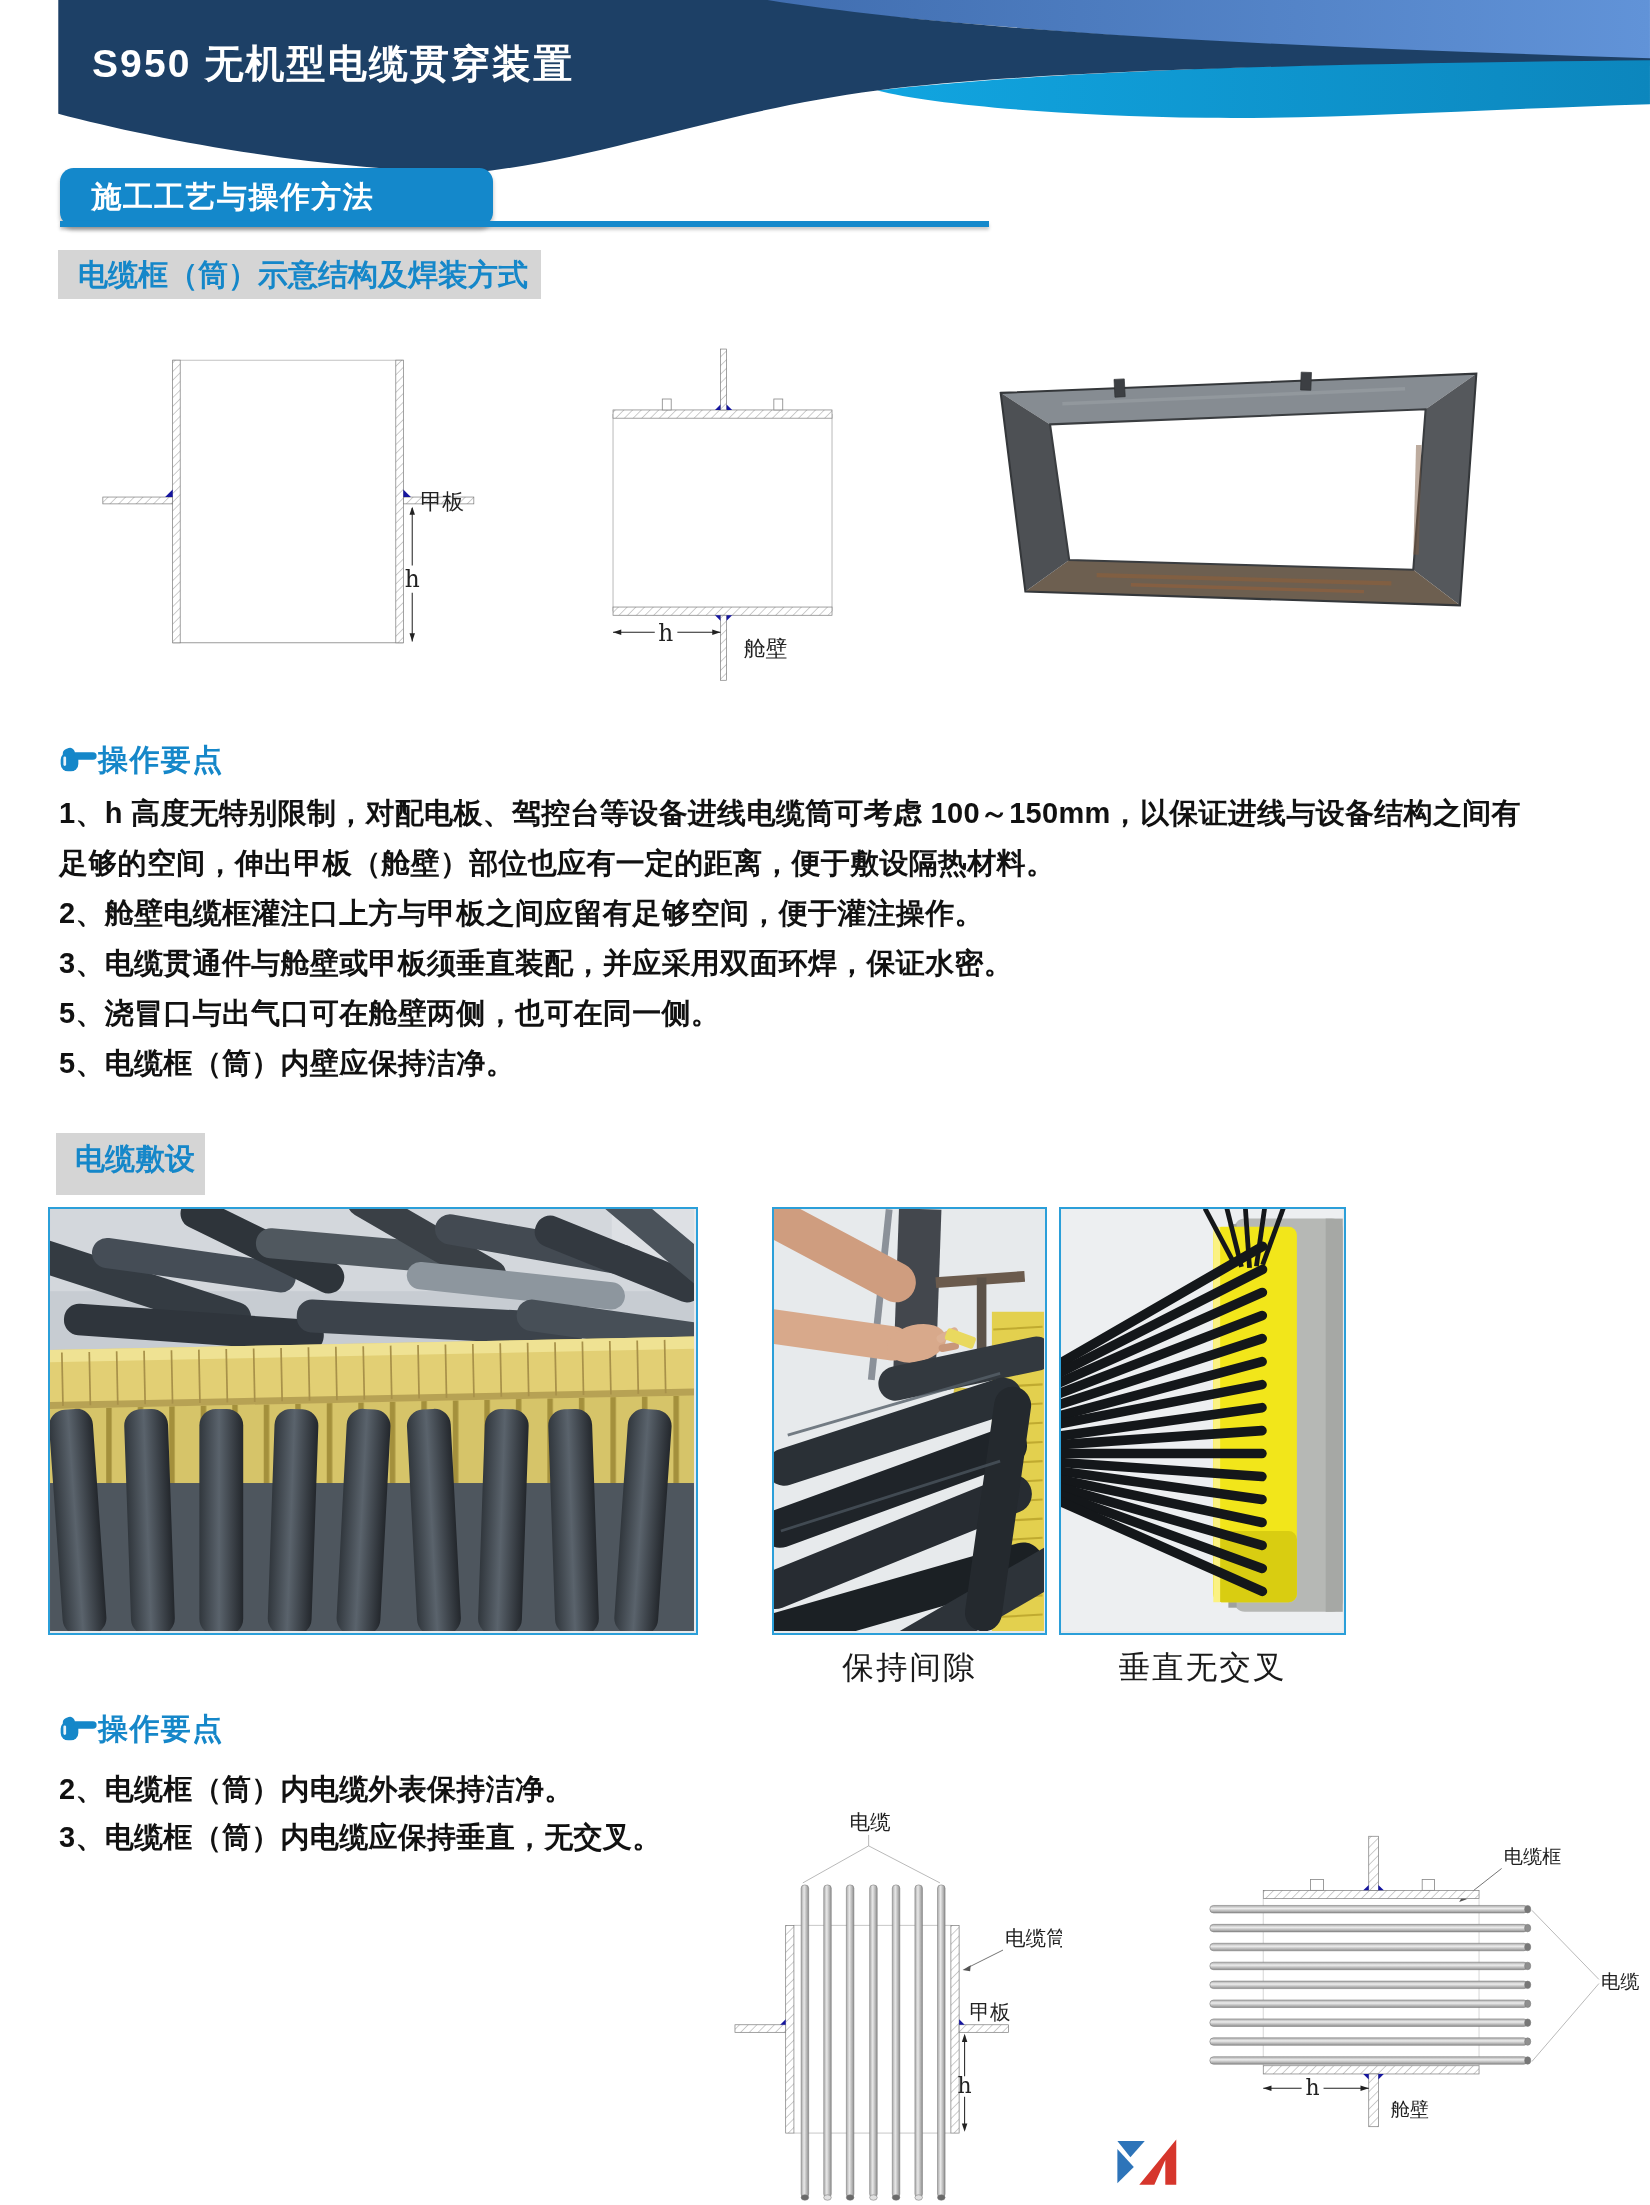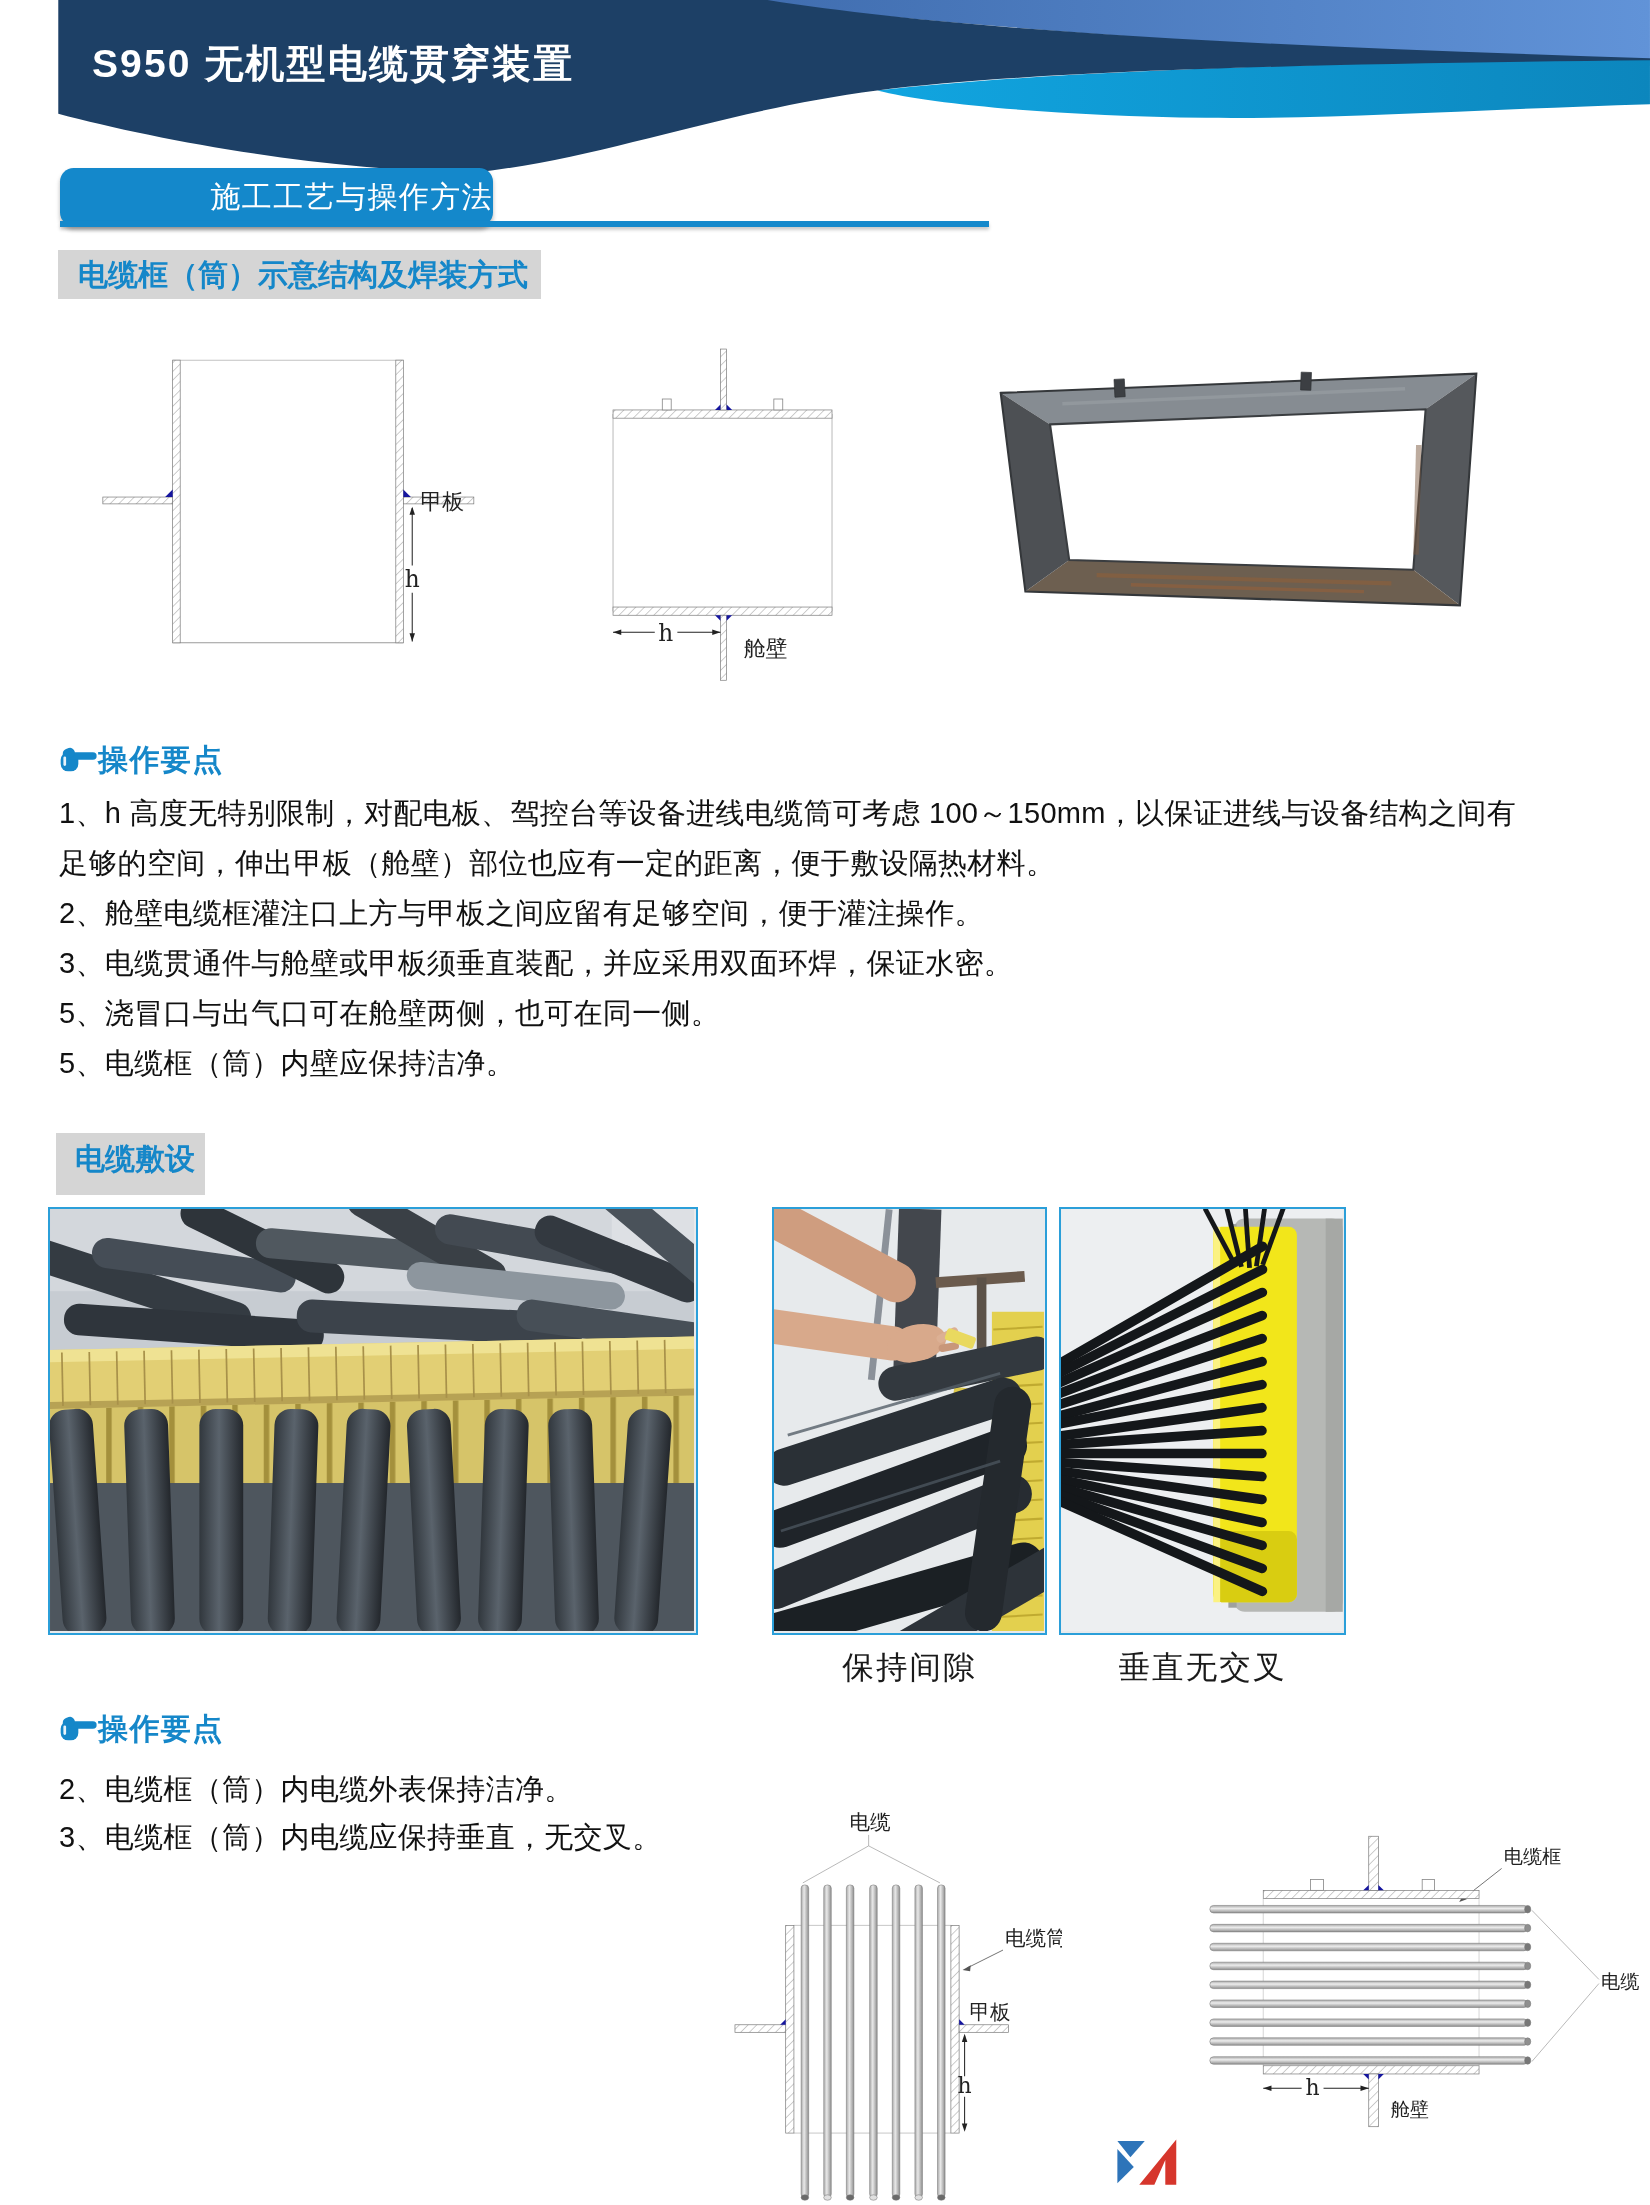--- a/index.html
+++ b/index.html
@@ -4,31 +4,31 @@
 <style>
   html,body{margin:0;padding:0;background:#fff;}
   .page{position:relative;width:1650px;height:2205px;background:#fff;overflow:hidden;
         font-family:"Liberation Sans","DejaVu Sans",sans-serif;}
   .abs{position:absolute;}
   
   .hdr-title{position:absolute;left:92px;top:37px;font-size:39px;font-weight:bold;color:#fff;
              letter-spacing:2.1px;white-space:nowrap;}
   .sec-box{position:absolute;left:60px;top:168px;width:433px;height:58px;background:#1488cb;
            border-radius:13.7px;box-shadow:0 3.4px 4.1px rgba(0,0,0,.28);}
-  .sec-box span{display:block;padding-left:31.5px;line-height:58px;font-size:30px;font-weight:normal;color:#fff;letter-spacing:1.4px;text-align:right;}
+  .sec-box span{display:block;padding-left:31.5px;line-height:58px;font-size:30px;font-weight:bold;color:#fff;letter-spacing:1.4px;}
   .sec-line{position:absolute;left:60px;top:221px;width:929px;height:6.2px;background:#1488cb;
             box-shadow:0 2.7px 3.4px rgba(0,0,0,.22);}
   .gray-head{position:absolute;background:#d5d5d5;color:#1587c9;font-weight:bold;font-size:30px;
              white-space:nowrap;}
   .gh-weld{left:58px;top:250px;width:463px;height:49px;line-height:49px;padding-left:20px;}
   .gh-lay{left:56px;top:1133px;width:130px;height:62px;line-height:51px;padding-left:19px;}
   
   .pt-head{position:absolute;display:flex;align-items:center;}
   .pt-head .lbl{font-size:30px;font-weight:bold;color:#1587c9;letter-spacing:1.4px;}
-  .plist{position:absolute;color:#111;font-weight:normal;font-size:29px;line-height:50px;letter-spacing:0.3px;}
+  .plist{position:absolute;color:#111;font-weight:bold;font-size:29px;line-height:50px;letter-spacing:0.3px;}
   .plist2{line-height:48px;}
   .plist div{margin:0;}
   
   .photo{position:absolute;border:2.7px solid #2b9fd9;box-sizing:border-box;overflow:hidden;background:#e8eaec;}
   .cap{position:absolute;font-size:31.5px;font-weight:500;color:#1a1a1a;text-align:center;letter-spacing:2.1px;}
   
   .foot-bar{position:absolute;left:1195px;top:2137px;width:446px;height:53px;background:#1488cb;
             border-bottom:3.4px solid #0f6da5;box-sizing:border-box;display:flex;align-items:center;
             justify-content:space-between;padding:0 30px 0 25px;}
   .foot-bar .co{color:#fff;font-size:25px;font-weight:bold;letter-spacing:1.4px;}

